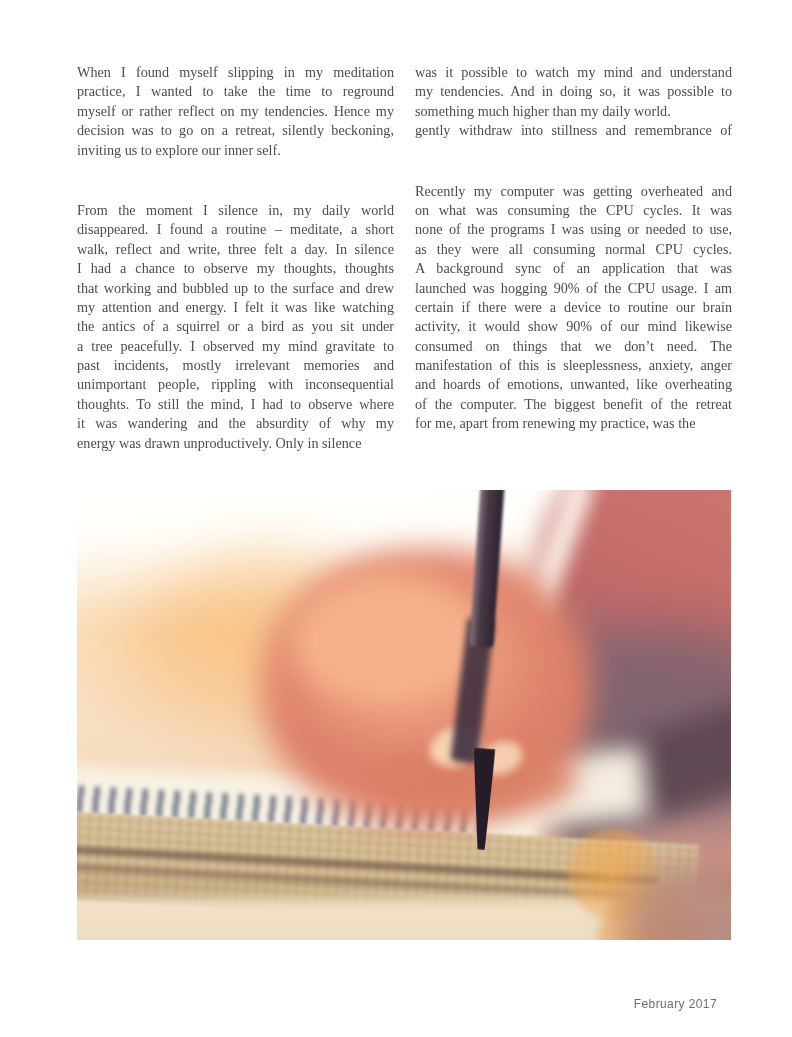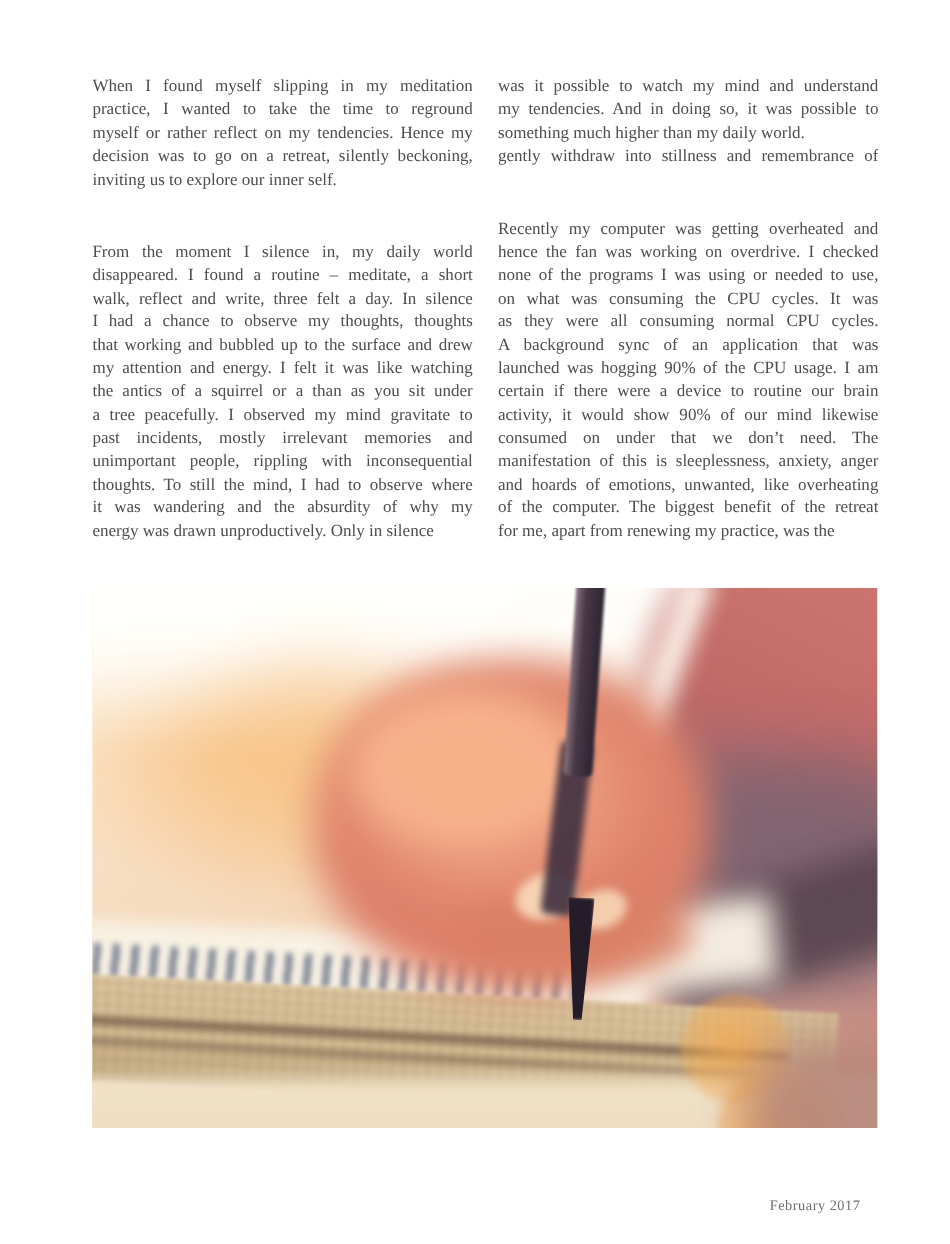--- a/index.html
+++ b/index.html
@@ -11,21 +11,21 @@
   .col{position:absolute;top:63px;width:317px;color:var(--c-text,#4d4d4d);
        font-size:14.2px;}
   .col-left{left:77px;}
   .col-right{left:415px;}
   .para{margin:0 0 41px 0;}
   .line{height:19.4px;line-height:19.4px;text-align:justify;text-align-last:justify;
         overflow:hidden;white-space:normal;}
   .line.last{text-align-last:left;}
   
   .footer-date{position:absolute;top:997px;right:75px;
-    font-family:Liberation Serif, serif;font-size:12px;letter-spacing:.4px;
+    font-family:Liberation Sans, sans-serif;font-size:12px;letter-spacing:.4px;
     color:var(--c-footer-date,#6e6e6e);}
   .footer-page{position:absolute;top:996px;right:30px;
     font-family:"Liberation Sans", sans-serif;font-size:12.5px;font-weight:700;
     color:var(--c-footer-page,#2c2c2c);margin-top:40px;}
   
   .photo{
     position:absolute;left:77px;top:490px;width:654px;height:450px;margin:0;
     overflow:hidden;
     background:
       radial-gradient(42% 40% at 20% 30%, rgba(250,198,137,.9), rgba(250,198,137,0) 70%),
@@ -108,48 +108,47 @@
         <div class="line">decision was to go on a retreat, silently beckoning,</div>
         <div class="line last">inviting us to explore our inner self.</div>
       </div>
     <div class="para">
         <div class="line">From the moment I silence in, my daily world</div>
         <div class="line">disappeared. I found a routine – meditate, a short</div>
         <div class="line">walk, reflect and write, three felt a day. In silence</div>
         <div class="line">I had a chance to observe my thoughts, thoughts</div>
         <div class="line">that working and bubbled up to the surface and drew</div>
         <div class="line">my attention and energy. I felt it was like watching</div>
-        <div class="line">the antics of a squirrel or a than as you sit under</div>
+        <div class="line">the antics of a squirrel or a bird as you sit under</div>
         <div class="line">a tree peacefully. I observed my mind gravitate to</div>
         <div class="line">past incidents, mostly irrelevant memories and</div>
         <div class="line">unimportant people, rippling with inconsequential</div>
         <div class="line">thoughts. To still the mind, I had to observe where</div>
         <div class="line">it was wandering and the absurdity of why my</div>
         <div class="line last">energy was drawn unproductively. Only in silence</div>
       </div>
   </div>
 
   <div class="col col-right">
     <div class="para">
         <div class="line">was it possible to watch my mind and understand</div>
         <div class="line">my tendencies. And in doing so, it was possible to</div>
         <div class="line last">something much higher than my daily world.</div>
         <div class="line">gently withdraw into stillness and remembrance of</div>
       </div>
     <div class="para">
         <div class="line">Recently my computer was getting overheated and</div>
-        <div class="line">hence the fan was working on overdrive. I checked</div>
+        <div class="line">on what was consuming the CPU cycles. It was</div>
         <div class="line">none of the programs I was using or needed to use,</div>
-        <div class="line">on what was consuming the CPU cycles. It was</div>
         <div class="line">as they were all consuming normal CPU cycles.</div>
         <div class="line">A background sync of an application that was</div>
         <div class="line">launched was hogging 90% of the CPU usage. I am</div>
         <div class="line">certain if there were a device to routine our brain</div>
         <div class="line">activity, it would show 90% of our mind likewise</div>
-        <div class="line">consumed on under that we don’t need. The</div>
+        <div class="line">consumed on things that we don’t need. The</div>
         <div class="line">manifestation of this is sleeplessness, anxiety, anger</div>
         <div class="line">and hoards of emotions, unwanted, like overheating</div>
         <div class="line">of the computer. The biggest benefit of the retreat</div>
         <div class="line last">for me, apart from renewing my practice, was the</div>
       </div>
   </div>
 
   <figure class="photo" aria-label="Close-up of a hand writing with a dark pen on a spiral-bound grid notebook, bathed in warm golden sunlight with orange bokeh highlights">
     <div class="ph-flare"></div>
     <div class="ph-glow"></div>

